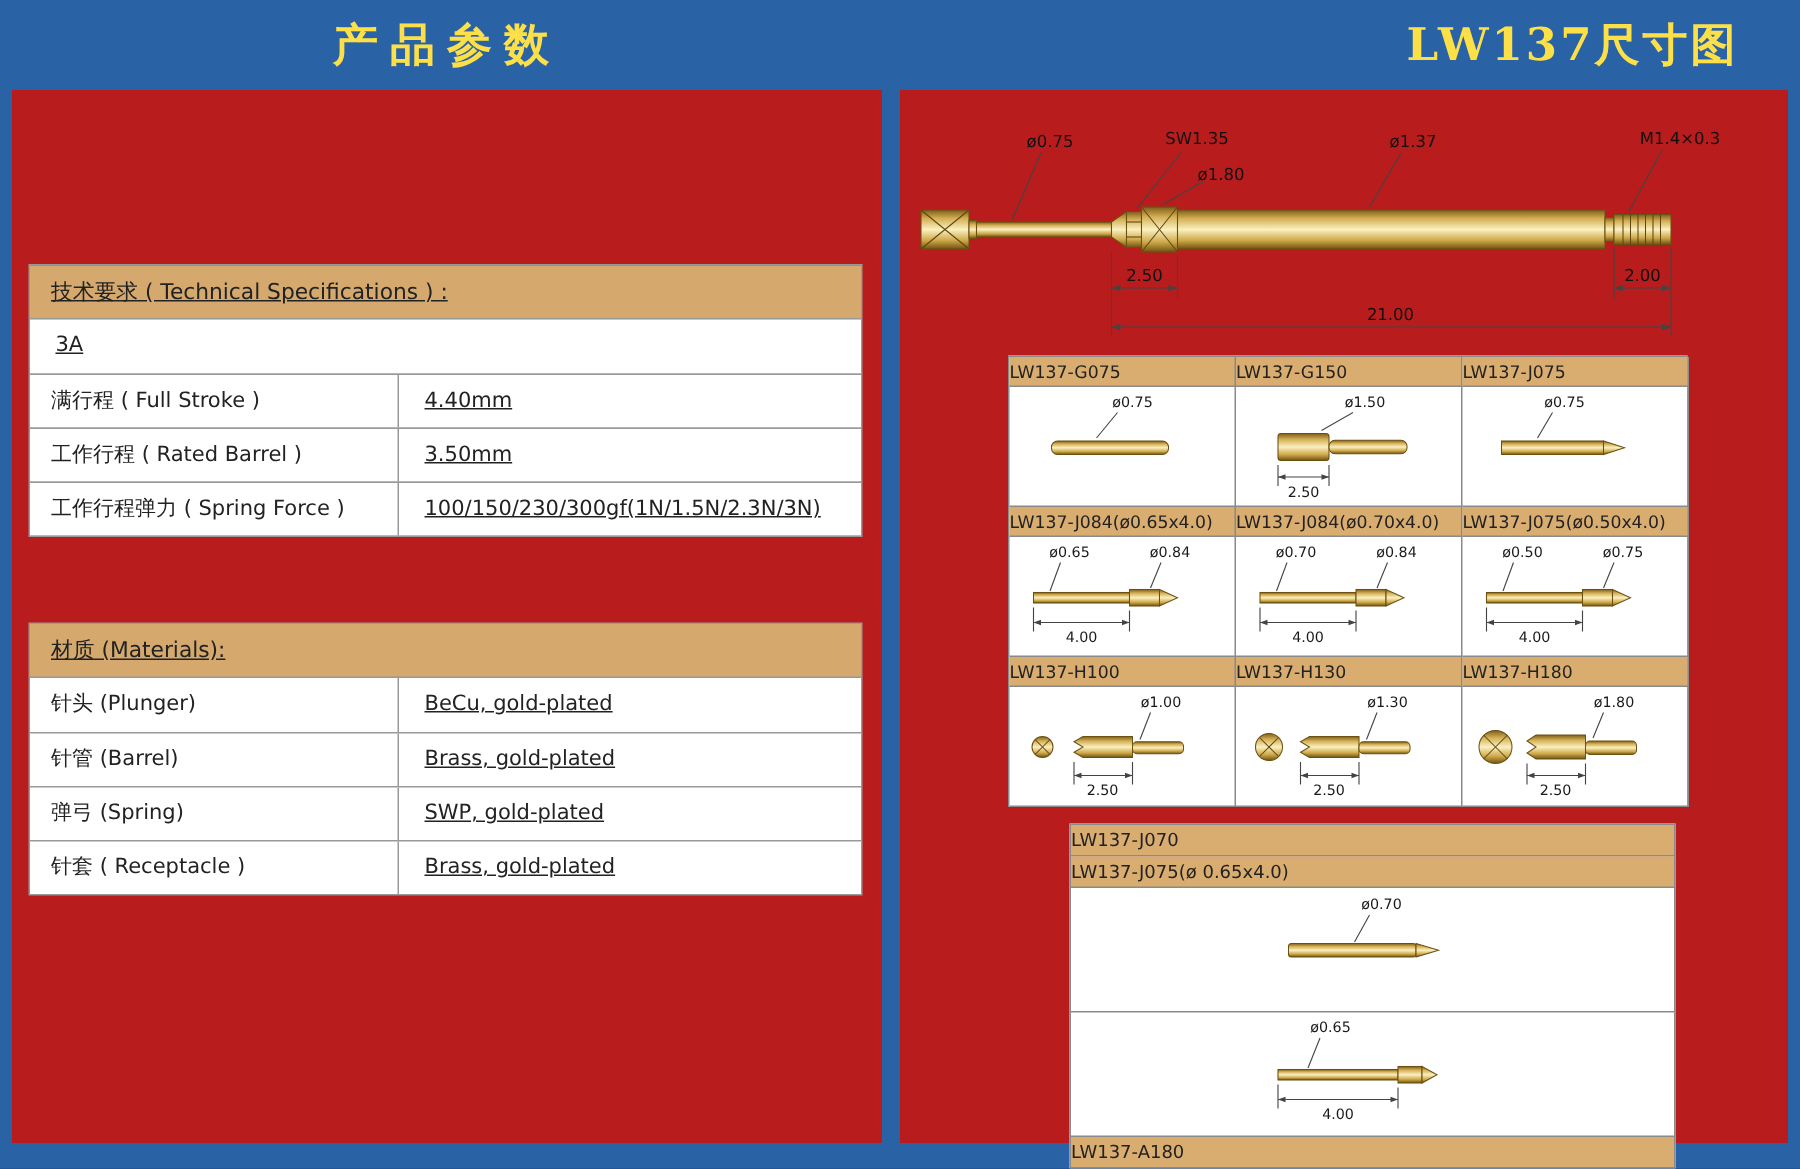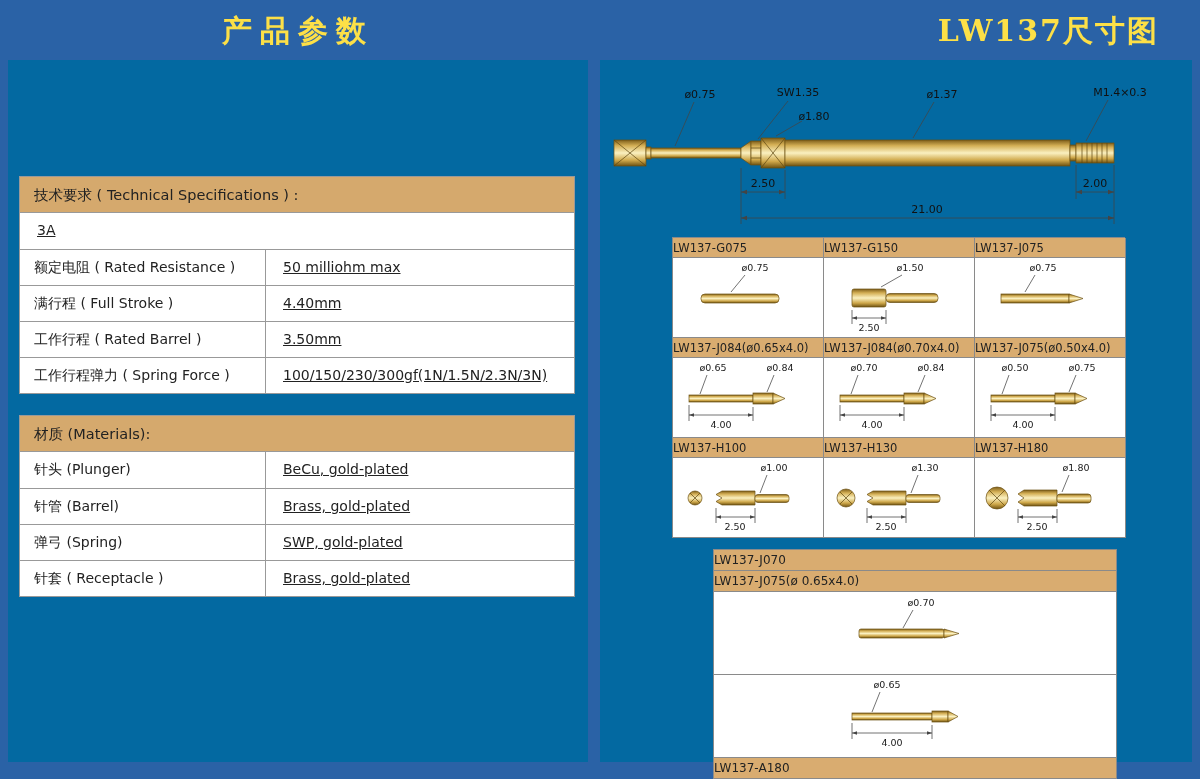--- a/index.html
+++ b/index.html
@@ -5,29 +5,29 @@
   * { margin:0; padding:0; box-sizing:border-box; }
   html,body { background:#1f4f8f; }
   body { font-family:"DejaVu Sans","Liberation Sans",sans-serif; }
   .page { position:relative; width:1200px; height:779px; background:#2a62a6; overflow:hidden; }
 
   .title { position:absolute; top:8px; height:46px; line-height:46px; text-align:center;
            color:#fde047; font-weight:bold; font-size:30px; }
   .title.l { left:8px; width:580px; letter-spacing:8px; }
   .title.r { left:567px; width:592px; letter-spacing:2px; font-family:"DejaVu Serif","Liberation Serif",serif;text-align:right; }
 
-  .panel { position:absolute; top:60px; background:#0369a1; }
+  .panel { position:absolute; top:60px; background:#b91c1c; }
   .panel.l { left:8px; width:580px; height:702px; }
   .panel.r { left:600px; width:592px; height:702px; }
 
   .spec-table { position:absolute; left:11px; width:556px; border:1px solid #999; color:#222; }
   #specs { top:116px; }
   #materials { top:355px; }
   .thead { background:#d5a96d; height:36px; line-height:36px; padding-left:14px;
-           font-size:14.5px; border-bottom:1px solid #999; }
+           font-size:14.5px; border-bottom:1px solid #999;text-decoration:underline; }
   .trow { display:flex; height:36px; line-height:35px; font-size:14px; background:#fff; }
   .trow + .trow { border-top:1px solid #999; }
   .tlabel { width:246px; padding-left:14px; border-right:1px solid #999; overflow:hidden; white-space:nowrap; }
   .tvalue { flex:1; padding-left:17px; overflow:hidden; white-space:nowrap;text-decoration:underline; }
 
   #mainDraw { position:absolute; left:0; top:8px; }
 
   .vgrid { position:absolute; display:grid; background:#fff;
            border-left:1px solid #8a8a8a; border-top:1px solid #8a8a8a; }
   #grid1 { left:72px; top:177px; width:453px; grid-template-columns:repeat(3,1fr); }
@@ -68,24 +68,20 @@
 
   <div class="title l">产品参数</div>
   <div class="title r">LW137尺寸图</div>
 
   <div class="panel l">
 
     <div class="spec-table" id="specs">
       <div class="thead">技术要求 ( Technical Specifications ) :</div>
       <div class="trow">
         <div class="tvalue">3A</div>
-      </div>
-      <div class="trow">
-        <div class="tlabel">额定电阻 ( Rated Resistance )</div>
-        <div class="tvalue">50 milliohm max</div>
       </div>
       <div class="trow">
         <div class="tlabel">满行程 ( Full Stroke )</div>
         <div class="tvalue">4.40mm</div>
       </div>
       <div class="trow">
         <div class="tlabel">工作行程 ( Rated Barrel )</div>
         <div class="tvalue">3.50mm</div>
       </div>
       <div class="trow">

